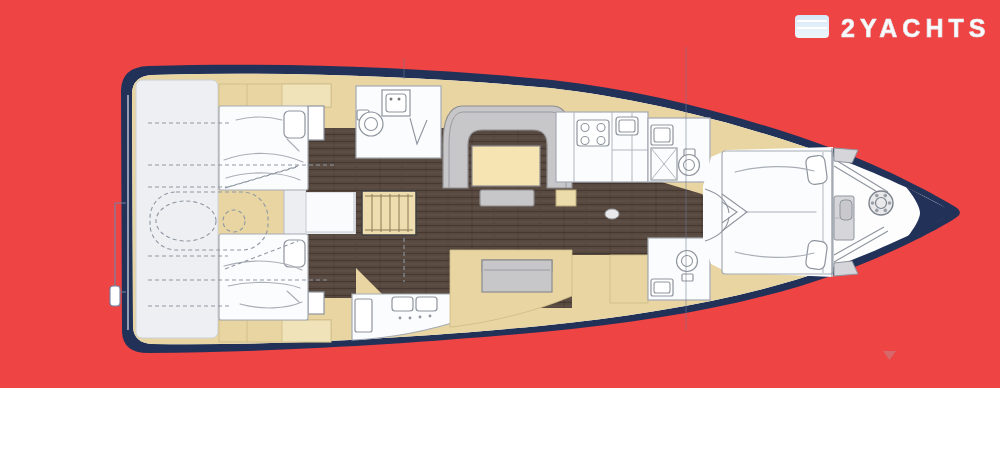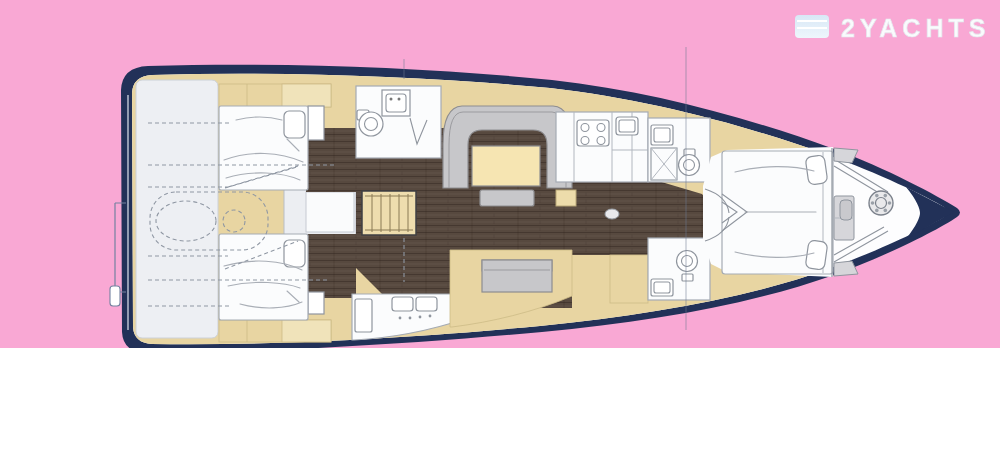--- a/index.html
+++ b/index.html
@@ -1,16 +1,16 @@
 <!DOCTYPE html>
 <html style="--hull: #223158; --deck: #e8d5a2; --deck_light: #f0e3ba; --garage: #edeff3; --floor: #57493f; --furniture: #c7c7ca; --furniture_edge: #8d8d90; --room: #fbfcfd; --room_edge: #a5abb4; --fixture_edge: #8f959e; --bow_gray: #d6d6da; --stairs: #eeddae; --stairs_edge: #3f3f43; --table: #f6e5b2; --dash: #8f97a3; --marker: #d4686a; --watermark_edge: #e4e9ee; --wm_flag1: #d8e8f6; --wm_flag2: #eef6fc; --mast_line: #6d7890;"><head>
 <meta charset="utf-8">
 <style>
   html,body{margin:0;padding:0;background:#ffffff;}
-  .stage{position:relative;width:1000px;height:348px;background:#f9a8d4;overflow:hidden;
+  .stage{position:relative;width:1000px;height:388px;background:#ef4444;overflow:hidden;
          font-family:"Liberation Sans",sans-serif;}
   svg{display:block;}
   .hull{fill:var(--hull);}
   .base{fill:#fdfdfe;}
   .deck{fill:var(--deck);}
   .deck-light{fill:var(--deck_light);}
   .garage{fill:var(--garage);stroke:#ccd1d8;stroke-width:1;}
   .room{fill:var(--room);stroke:var(--room_edge);stroke-width:1.2;}
   .fx{fill:#ffffff;stroke:var(--fixture_edge);stroke-width:1.2;}
   .fxline{fill:none;stroke:var(--fixture_edge);stroke-width:1.1;}

